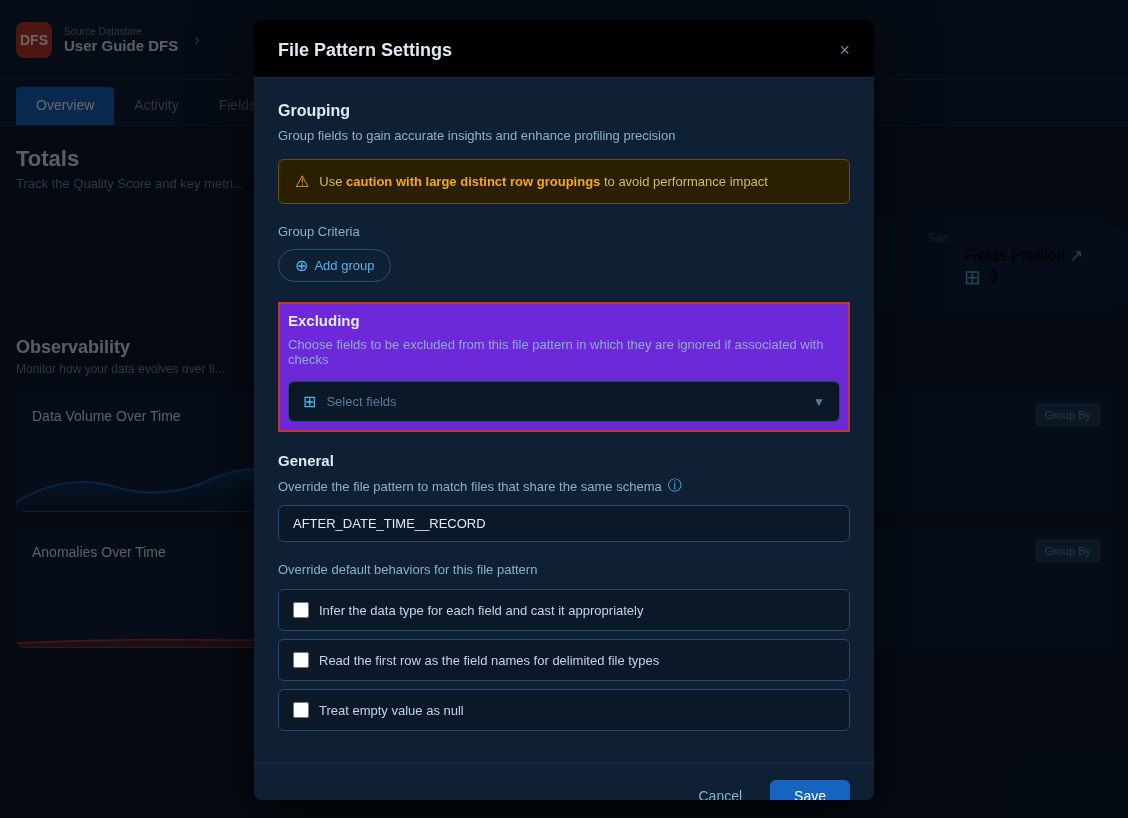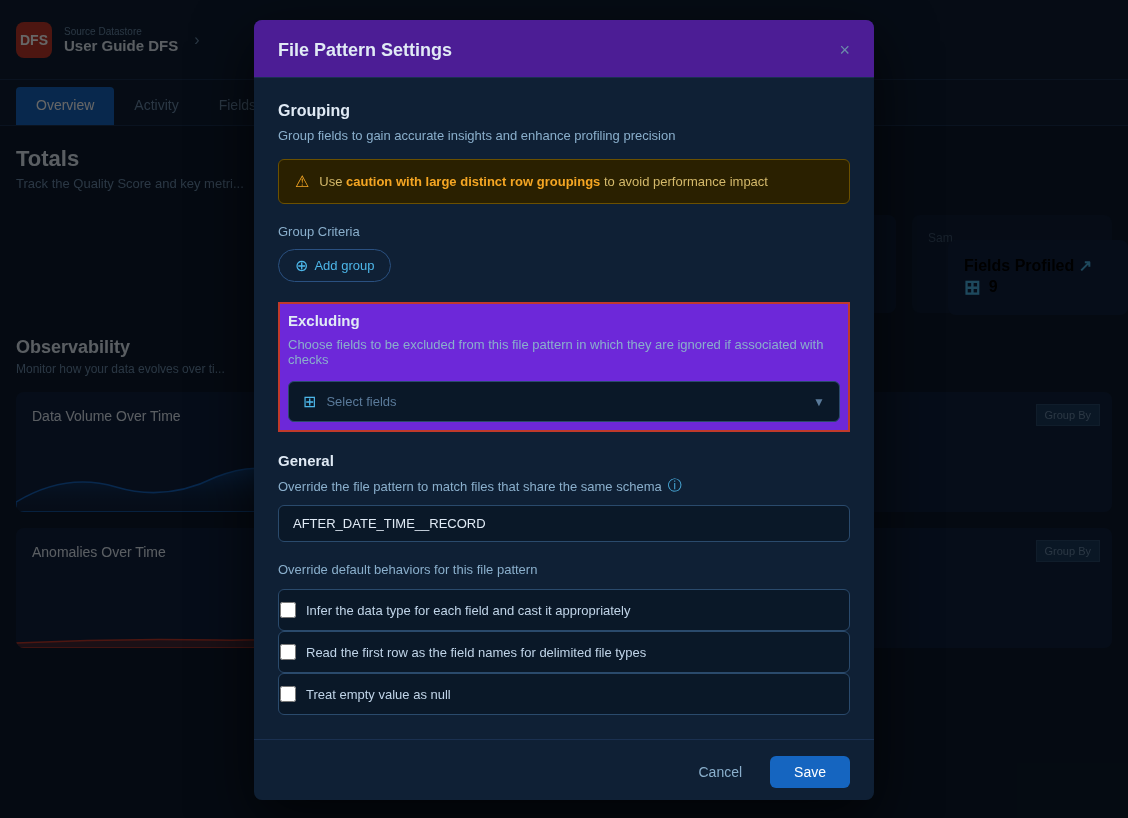--- a/index.html
+++ b/index.html
@@ -224,21 +224,21 @@
     }
 
     .modal-header {
       padding: 20px 24px 16px;
       border-bottom: 1px solid #1a3050;
       display: flex;
       align-items: flex-start;
       justify-content: space-between;
       position: sticky;
       top: 0;
-      background: #4c1d95;
+      background: #000000;
       z-index: 10;
     }
 
     .modal-title {
       font-size: 18px;
       color: #e0eaf5;
       font-weight: 600;
     }
 
     .modal-close {
@@ -405,24 +405,25 @@
       font-size: 13px;
       color: #8aafcc;
       margin-bottom: 12px;
     }
 
     .checkbox-row {
       width: 100%;
       background: #0a1828;
       border: 1px solid #2a4a6c;
       border-radius: 6px;
-      padding: 12px 1px;
+      padding: 12px 14px;
       display: flex;
       align-items: center;
       gap: 10px;
+      margin-bottom: 8px;
     }
 
     .checkbox-row input[type="checkbox"] {
       width: 16px; height: 16px;
       accent-color: #1565c0;
       cursor: pointer;
     }
 
     .checkbox-row label {
       font-size: 13px;
@@ -462,24 +463,23 @@
     
     .right-card {
       position: absolute;
       right: 0;
       background: #112240;
       border-radius: 8px;
       padding: 16px;
     }
 
     .fields-profiled-card {
-      top: 240px;
+      top: 230px;
       right: 0;
       width: 180px;
-      font-weight: bold;
     }
   </style>
 </head>
 <body>
 
 <div class="bg-page">
 
   <div class="top-nav">
     <div class="nav-icon">DFS</div>
     <div class="nav-breadcrumb">

